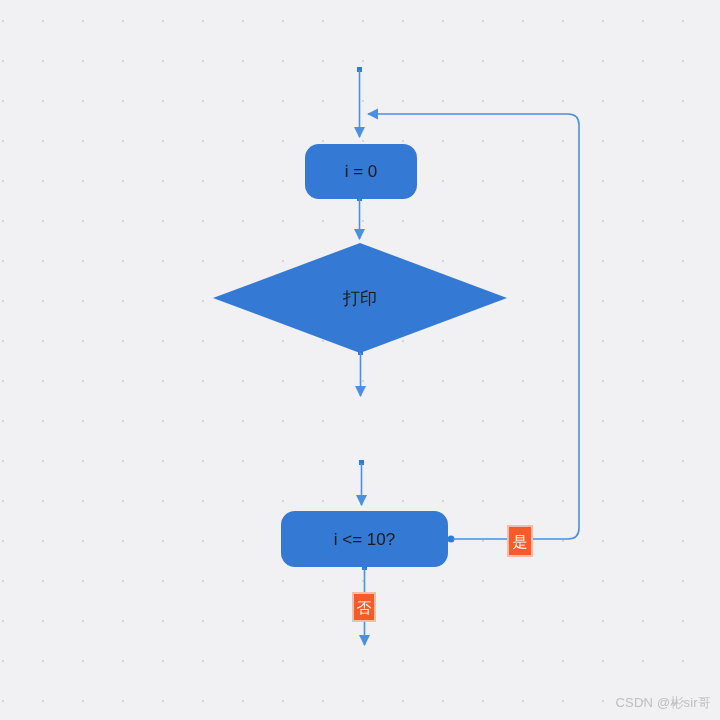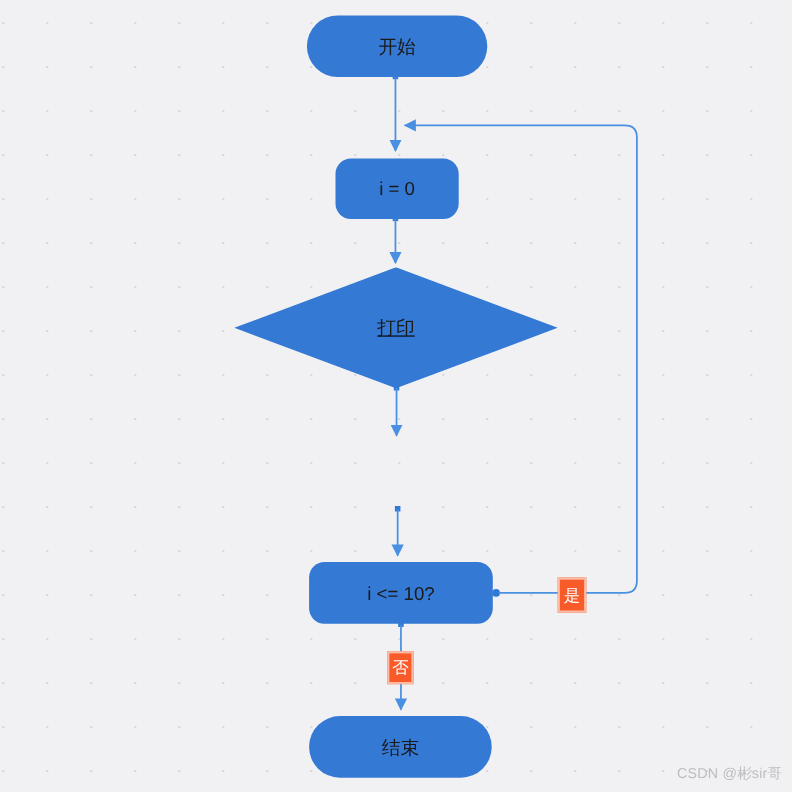--- a/index.html
+++ b/index.html
@@ -45,21 +45,20 @@
     border-radius: 999px;
   }
   .node-process {
     border-radius: 14px;
   }
   .node-diamond-wrap {
     position: absolute;
     display: flex;
     align-items: center;
     justify-content: center;
-    text-decoration: underline;
   }
   .node-diamond-shape {
     position: absolute;
     left: 0;
     top: 0;
     width: 100%;
     height: 100%;
   }
   .node-diamond-label {
     position: relative;
@@ -127,43 +126,37 @@
       <rect x="362" y="565" width="5" height="5" fill="#2f7ad6"></rect>
       <line x1="364.5" y1="568" x2="364.5" y2="645" stroke="#4a90e2" stroke-width="1.6" marker-end="url(#arrow)"></line>
     </g>
 
     <g>
       <circle cx="451" cy="539" r="3.5" fill="#2f7ad6"></circle>
       <path d="M 453 539 L 568 539 Q 579 539 579 528 L 579 125 Q 579 114 568 114 L 368 114" fill="none" stroke="#4a90e2" stroke-width="1.6" marker-end="url(#arrow)"></path>
     </g>
   </svg>
 
-  <div class="node node-terminal" style="left:279px; top:14px; width:164px; height:56px;">
-    <span>开始</span>
-  </div>
 
   <div class="node node-process" style="left:305px; top:144px; width:112px; height:55px;">
     <span>i = 0</span>
   </div>
 
   <div class="node-diamond-wrap" style="left:213px; top:243px; width:294px; height:110px;">
     <svg class="node-diamond-shape" viewBox="0 0 294 110" preserveAspectRatio="none">
       <polygon points="147,0 294,55 147,110 0,55" fill="#3479d4"></polygon>
     </svg>
     <span class="node-diamond-label">打印</span>
   </div>
 
 
   <div class="node node-process" style="left:281px; top:511px; width:167px; height:56px;justify-content:center;">
     <span>i &lt;= 10?</span>
   </div>
 
-  <div class="node node-terminal" style="left:281px; top:651px; width:166px; height:56px;">
-    <span>结束</span>
-  </div>
 
   <div class="edge-label" style="left:507px; top:525px; width:26px; height:32px;">
     <span>是</span>
   </div>
 
   <div class="edge-label" style="left:352px; top:592px; width:24px; height:30px;">
     <span>否</span>
   </div>
 
   <div id="watermark">CSDN @彬sir哥</div>

